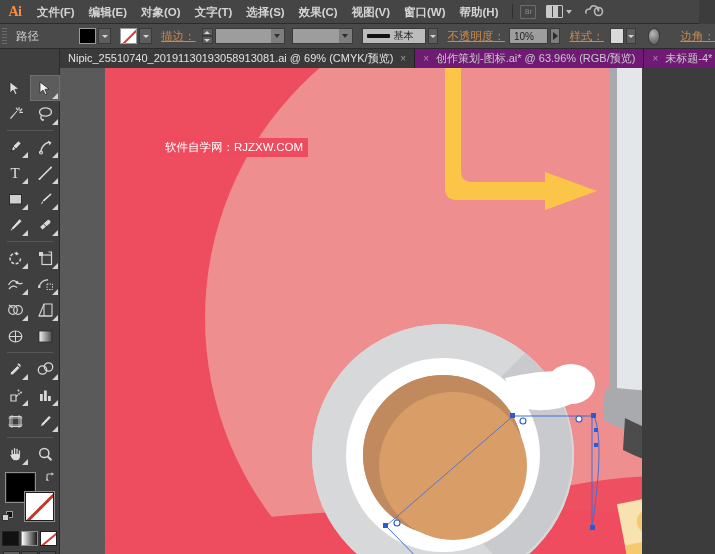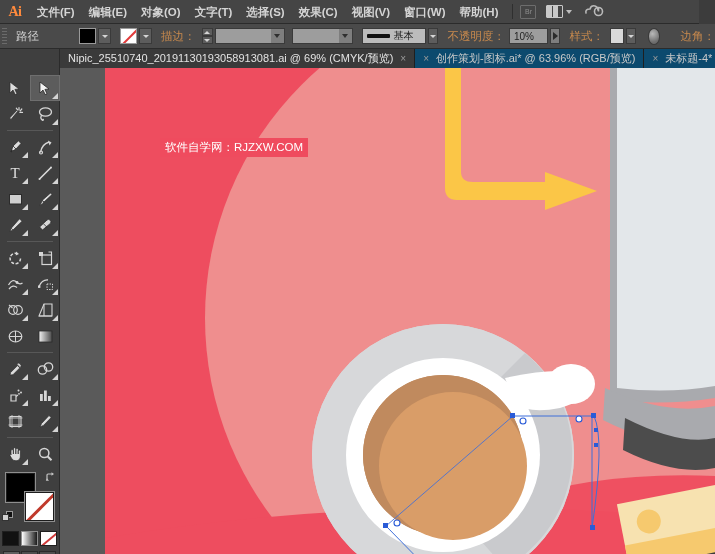--- a/index.html
+++ b/index.html
@@ -54,21 +54,21 @@
   .ctrlbar {
     position: absolute; left: 0; top: 24px; width: 715px; height: 25px;
     background: #4a4a4a;
     display: flex; align-items: center;
     border-bottom: 1px solid #2b2b2b;
   }
   .grip { width: 7px; height: 17px; margin-left: 2px;
     background-image: repeating-linear-gradient(to bottom,#717171 0 1px,transparent 1px 3px);
     background-size: 3px 100%; background-repeat: repeat-x; opacity:.85;}
   .ctrl-label { color: #d2d2d2; font-size: 11.5px; margin-left: 9px; white-space: nowrap;}
-  .ctrl-label.orange { color: #c98a4d; }
+  .ctrl-label.orange { color: #c98a4d; text-decoration: underline; }
   .swatch-wrap { display: flex; align-items: center; margin-left: 8px; }
   .swatch {
     width: 17px; height: 16px; border: 1px solid #9a9a9a; background: #000;
   }
   .swatch.none {
     background: #fff; position: relative; overflow: hidden;
   }
   .swatch.none::after {
     content: ""; position: absolute; left: -4px; top: 7px; width: 26px; height: 2px;
     background: #e23b3b; transform: rotate(-45deg);
@@ -111,21 +111,21 @@
   .style-sw { width:18px;height:16px;background:#d9d9d9;border:1px solid #3a3a3a;margin-left:6px;}
   .round-btn {
     width: 17px; height: 17px; border-radius: 50%;
     background: radial-gradient(circle at 35% 32%, #b9b9b9, #6d6d6d 70%);
     border: 1px solid #3a3a3a; margin-left: 12px;
   }
 
   
   .tabbar {
     position: absolute; left: 60px; top: 49px; width: 655px; height: 19px;
-    background: #0c4a6e; display: flex; align-items: stretch;
+    background: #701a75; display: flex; align-items: stretch;
   }
   .tab {
     display: flex; align-items: center; padding: 0 8px;
     font-size: 11px; color: #c9c9c9; white-space: nowrap;
     border-right: 1px solid #1f1f1f;
   }
   .tab.active { background: #3a3a3a; color: #e3e3e3; }
   .tab .x { color: #9a9a9a; font-size: 10px; margin-right: 7px; }
   .tab.active .x { margin-right: 0; margin-left: 7px; order: 2; }
 
@@ -181,21 +181,21 @@
   .mode.m1 { background: #111; }
   .mode.m2 { background: linear-gradient(90deg,#fff,#1b1b1b); border-color:#8d8d8d;}
   .mode.m3 { background: #fff; position: relative; overflow: hidden; }
   .mode.m3::after { content:""; position:absolute; left:-3px; top:6px; width:24px;height:2px;background:#d03a3a;transform:rotate(-40deg);}
   .drawmodes { display:flex; gap:1px; justify-content:center; margin-top:5px; }
   .dm { width:17px;height:15px;background:#4e4e4e;border:1px solid #2b2b2b;display:flex;align-items:center;justify-content:center;}
   .dm.sel { background:#5f5f5f; }
 
   
   .canvas {
-    position: absolute; left: 60px; top: 68px; width: 655px; height: 486px;
+    position: absolute; left: 60px; top: 68px; width: 582px; height: 486px;
     background: #5a5a5a; overflow: hidden;
   }
   .art {
     position: absolute; left: 45px; top: 0; width: 610px; height: 486px;
     overflow: hidden;
   }
   .watermark {
     position: absolute; left: 100px; top: 70px; z-index: 60;
     background: #ef4b5e; color: #fff; font-size: 11.5px;
     padding: 2px 5px; white-space: nowrap;

